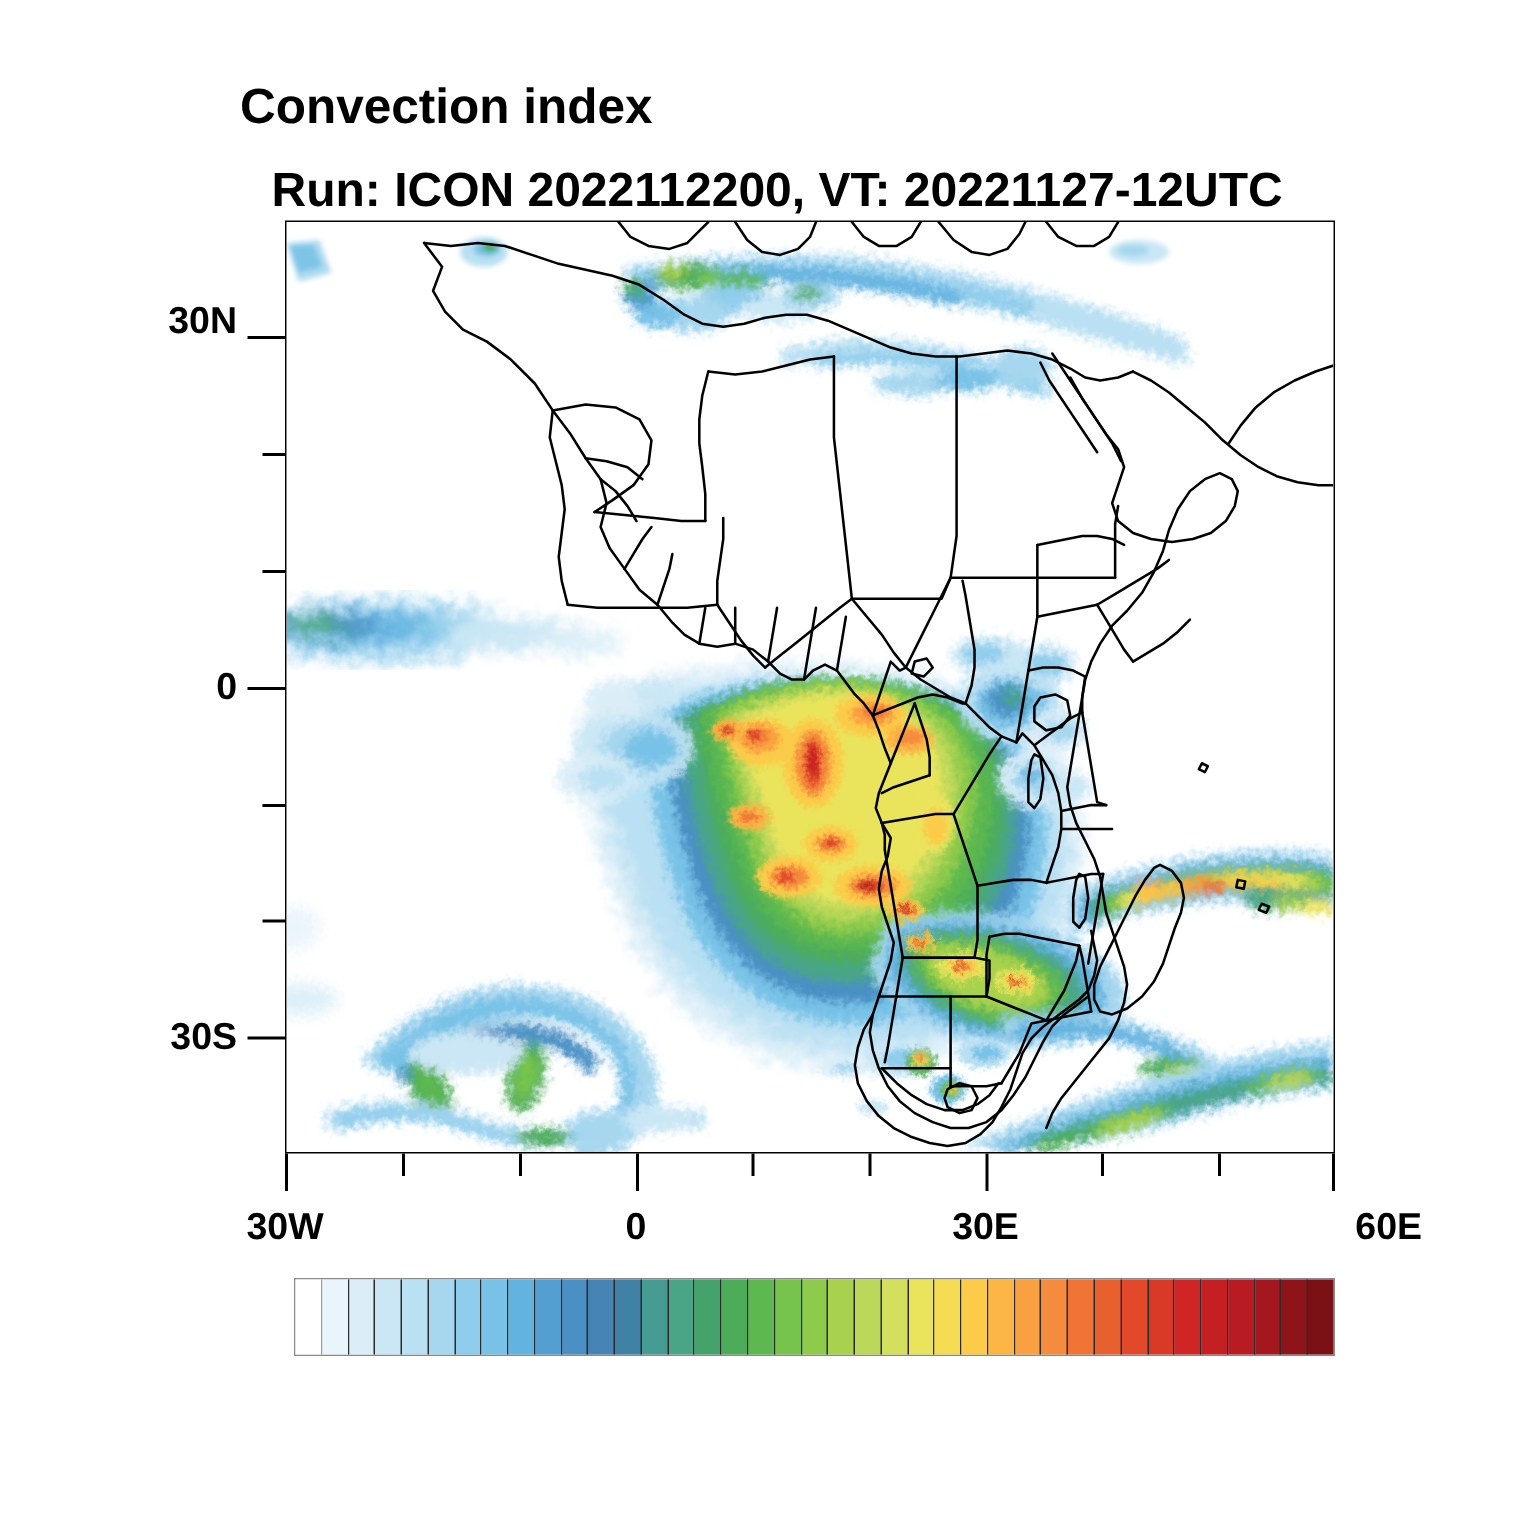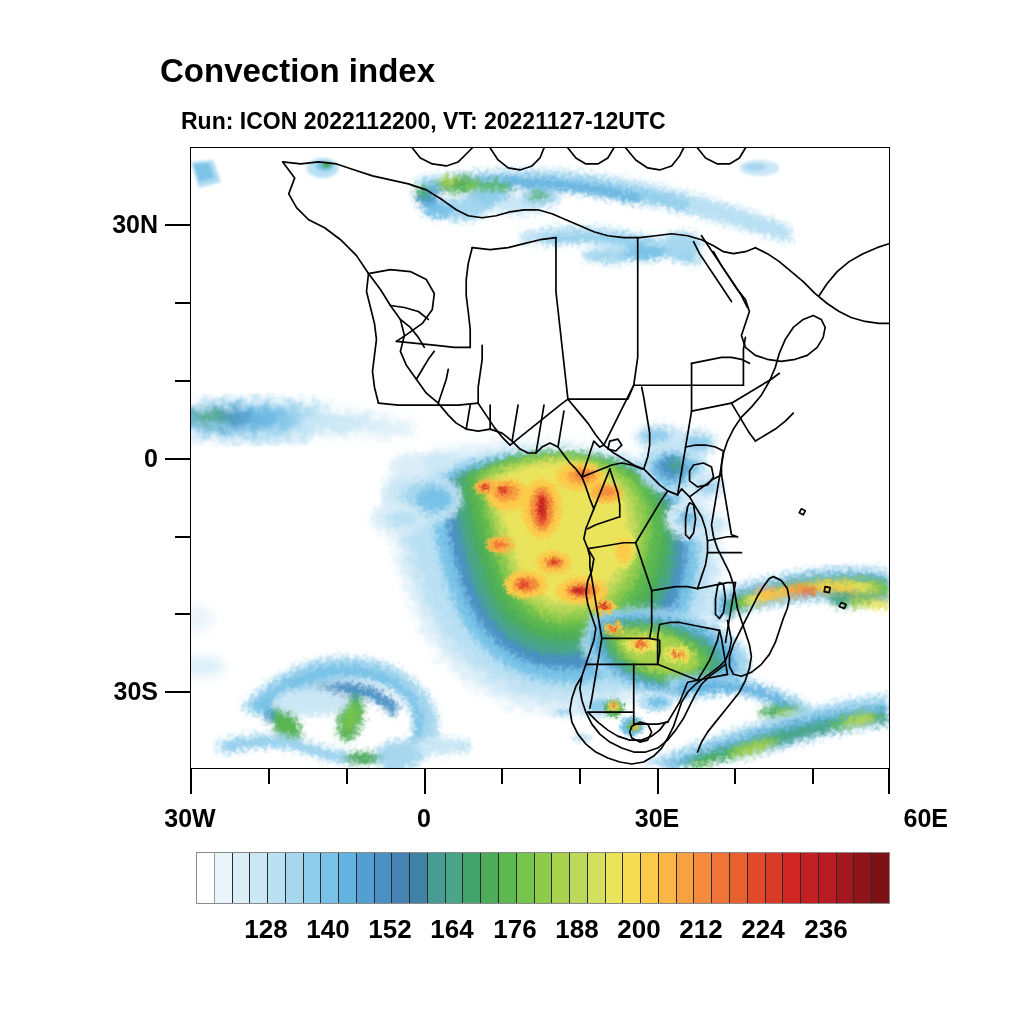--- a/index.html
+++ b/index.html
@@ -11,21 +11,21 @@
   #root{position:absolute;left:0;top:0;width:1024px;height:1024px;margin-top:34px;}
 
   
   .title{
     position:absolute;left:160px;top:18px;
     font-size:33px;font-weight:bold;color:#000;letter-spacing:0px;
     white-space:nowrap;
   }
   .subtitle{
     position:absolute;left:181px;top:74px;
-    font-size:23px;font-weight:bold;color:#000;
+    font-size:32px;font-weight:bold;color:#000;
     white-space:nowrap;
   }
 
   
   #plot{
     position:absolute;left:190px;top:113px;width:700px;height:622px;
     border:1.6px solid #000;box-sizing:border-box;background:#fff;
     overflow:hidden;
   }
   #mapsvg{position:absolute;left:0;top:0;width:100%;height:100%;display:block;}
@@ -574,21 +574,21 @@
   <div>
 
     <div class="tick tickh" style="left:165px;top:190px;width:25px;"></div>
     <div class="tick tickh" style="left:175px;top:268px;width:15px;"></div>
     <div class="tick tickh" style="left:175px;top:346px;width:15px;"></div>
     <div class="tick tickh" style="left:165px;top:424px;width:25px;"></div>
     <div class="tick tickh" style="left:175px;top:502px;width:15px;"></div>
     <div class="tick tickh" style="left:175px;top:579px;width:15px;"></div>
     <div class="tick tickh" style="left:165px;top:657px;width:25px;"></div>
 
-    <div class="ylab" style="left:0px;top:176px;width:158px;">30N</div>
+    <div class="ylab" style="left:0px;top:166px;width:158px;">30N</div>
     <div class="ylab" style="left:0px;top:410px;width:158px;">0</div>
     <div class="ylab" style="left:0px;top:643px;width:158px;">30S</div>
 
     <div class="tick tickv" style="left:190px;top:735px;height:25px;"></div>
     <div class="tick tickv" style="left:268px;top:735px;height:15px;"></div>
     <div class="tick tickv" style="left:346px;top:735px;height:15px;"></div>
     <div class="tick tickv" style="left:424px;top:735px;height:25px;"></div>
     <div class="tick tickv" style="left:501px;top:735px;height:15px;"></div>
     <div class="tick tickv" style="left:579px;top:735px;height:15px;"></div>
     <div class="tick tickv" style="left:657px;top:735px;height:25px;"></div>
@@ -636,26 +636,14 @@
       <div class="seg" style="background: rgb(233, 96, 47);"></div>
       <div class="seg" style="background: rgb(226, 73, 42);"></div>
       <div class="seg" style="background: rgb(217, 58, 39);"></div>
       <div class="seg" style="background: rgb(207, 37, 36);"></div>
       <div class="seg" style="background: rgb(196, 31, 35);"></div>
       <div class="seg" style="background: rgb(184, 27, 33);"></div>
       <div class="seg" style="background: rgb(164, 23, 30);"></div>
       <div class="seg" style="background: rgb(142, 20, 25);"></div>
       <div class="seg" style="background: rgb(124, 17, 21);"></div>
     </div>
-  <div id="cbarlabels">
-      <div class="cblab" style="left: 266px;">128</div>
-      <div class="cblab" style="left: 328px;">140</div>
-      <div class="cblab" style="left: 390px;">152</div>
-      <div class="cblab" style="left: 452px;">164</div>
-      <div class="cblab" style="left: 515px;">176</div>
-      <div class="cblab" style="left: 577px;">188</div>
-      <div class="cblab" style="left: 639px;">200</div>
-      <div class="cblab" style="left: 701px;">212</div>
-      <div class="cblab" style="left: 763px;">224</div>
-      <div class="cblab" style="left: 826px;">236</div>
-    </div>
 
 </div>
 
 </body></html>

